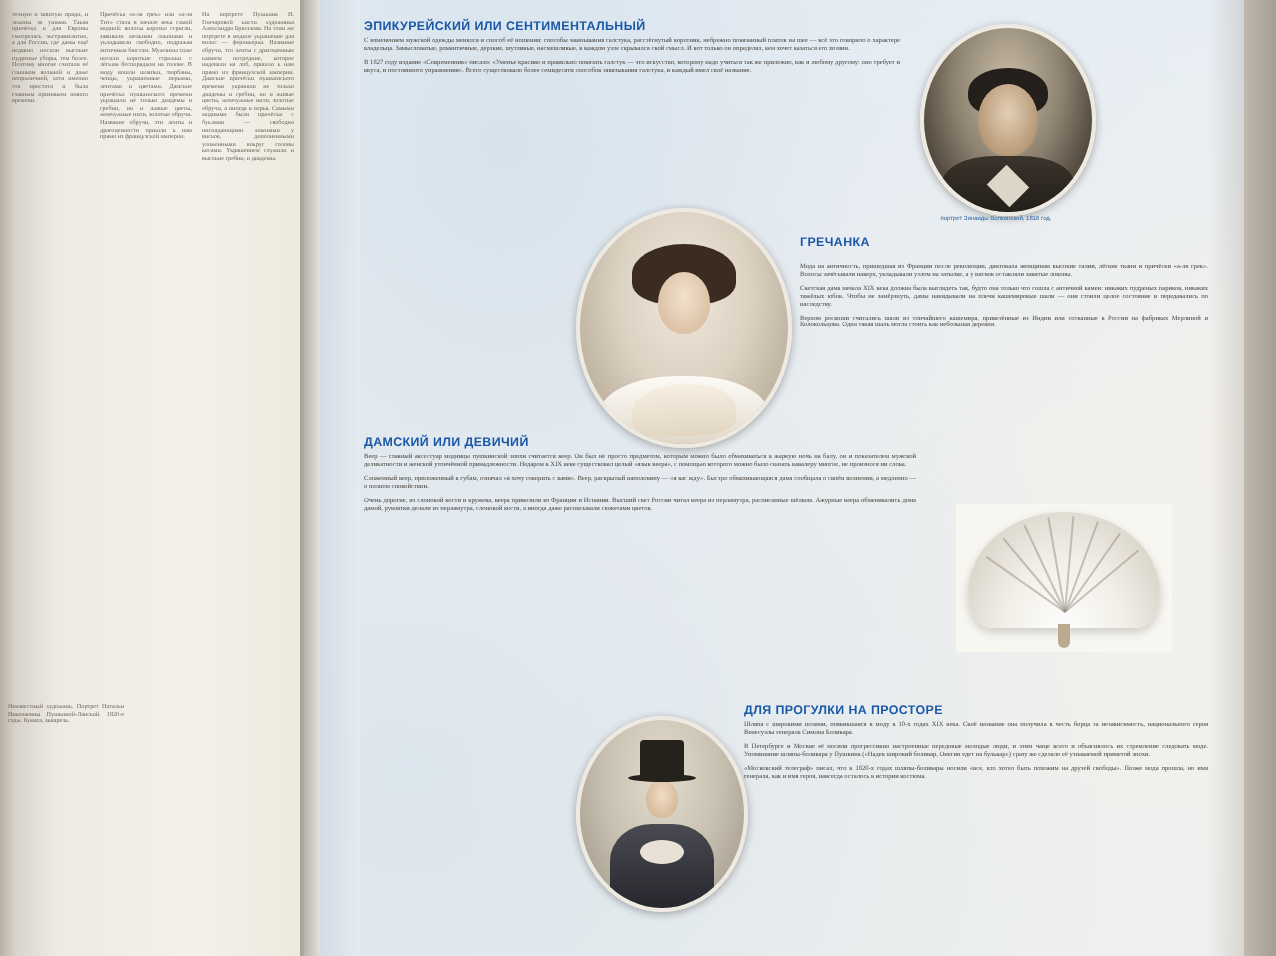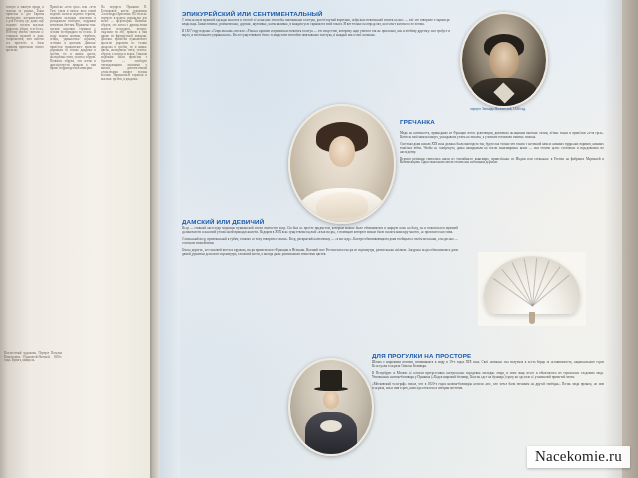--- a/index.html
+++ b/index.html
@@ -278,14 +278,13 @@
       <div class="rider-face"></div>
       <div class="rider-brim"></div>
       <div class="rider-hat"></div>
     </div>
 
     <div class="cap" style="left:248px;top:108px;width:180px;">портрет Зинаиды Волконской, 1816 год.</div>
   </div>
 
   <div class="right-edge"></div>
 
-  <div class="watermark">Nacekomie.ru</div>
 </div>
 
 </body></html>

